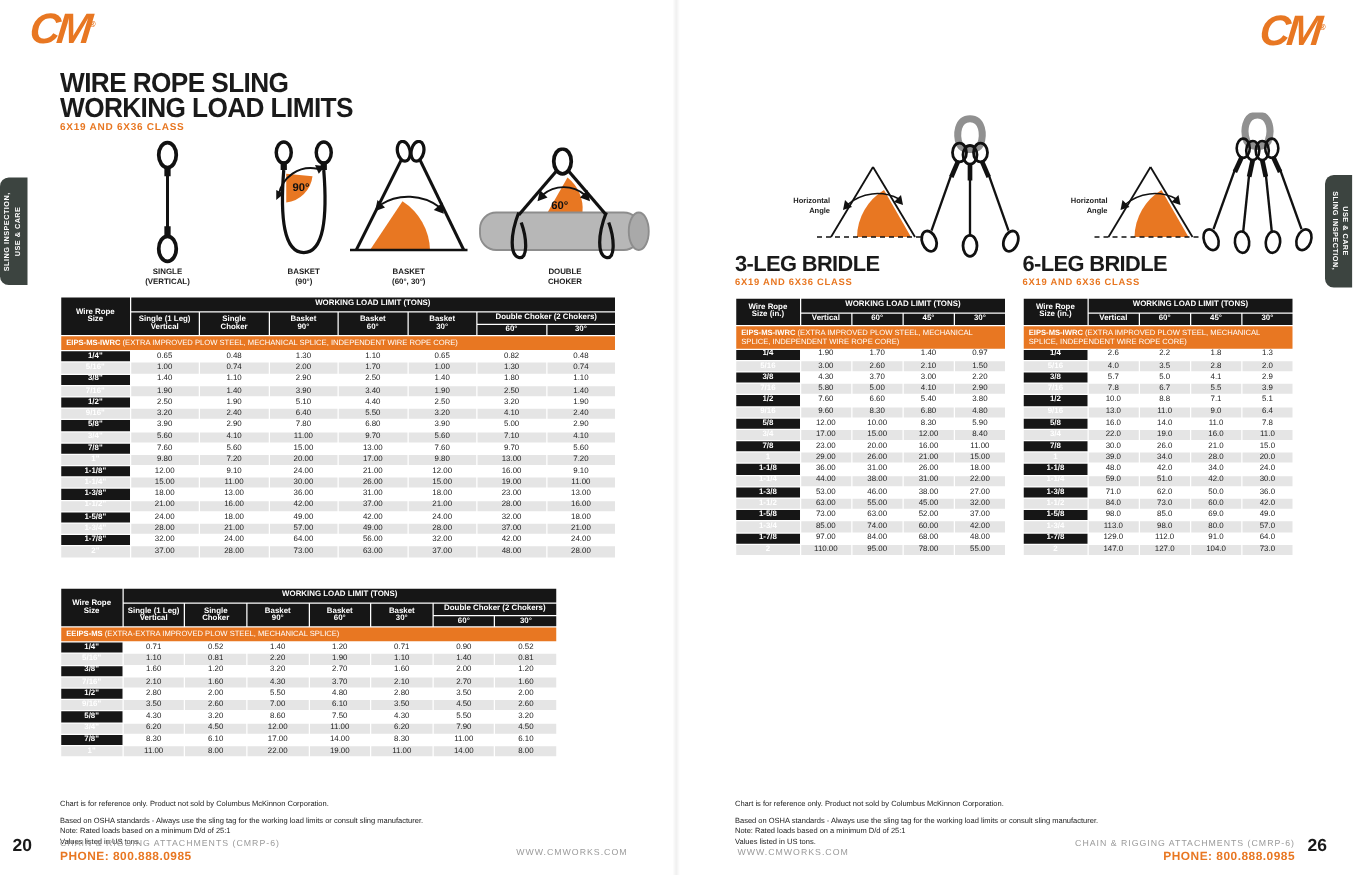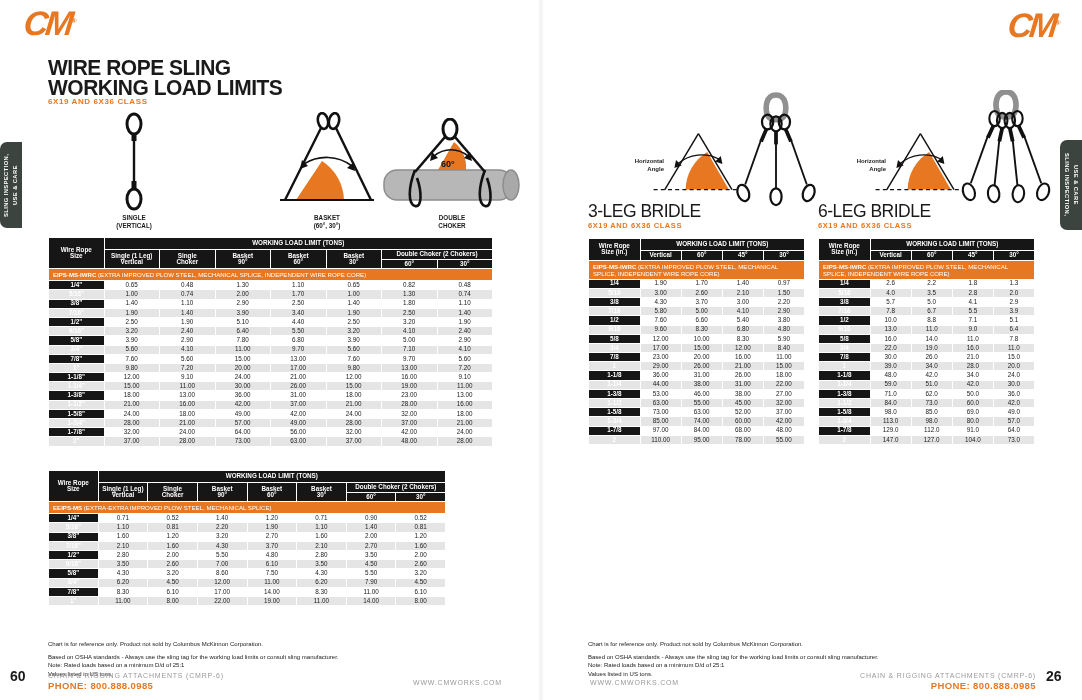--- a/index.html
+++ b/index.html
@@ -21,21 +21,21 @@
             white-space:pre-line;text-align:center;line-height:1.5;}
   .tab-left{left:0;top:142px;width:22px;height:86px;border-radius:0 7px 7px 0;
             writing-mode:vertical-rl;transform:rotate(180deg);}
   .tab-right{right:0;top:140px;width:22px;height:90px;border-radius:7px 0 0 7px;writing-mode:vertical-lr;}
 
   
   .main-title{position:absolute;left:48px;top:57px;font-weight:bold;font-size:21px;line-height:.92;
               letter-spacing:-.5px;transform:scaleY(1.05);transform-origin:top left;}
   .sub-orange{color:#E87722;font-weight:bold;font-size:8px;letter-spacing:.6px;}
   .main-sub{position:absolute;left:48px;top:97px;}
-  .leg-title{position:absolute;font-weight:normal;font-size:17.5px;letter-spacing:-.5px;line-height:1;}
+  .leg-title{position:absolute;font-weight:bold;font-size:17.5px;letter-spacing:-.5px;line-height:1;}
   .leg-sub{position:absolute;}
 
   
   .fig{position:absolute;text-align:center;}
   .fig-label{font-size:6.3px;font-weight:bold;white-space:pre-line;line-height:1.25;margin-top:2px;}
   .hz-label{position:absolute;font-size:6px;font-weight:bold;white-space:pre-line;text-align:right;line-height:1.3;color:#222;}
 
   
   table.wll{position:absolute;border-collapse:separate;border-spacing:1px;table-layout:fixed;
             font-size:6.3px;line-height:1.05;}
@@ -85,20 +85,36 @@
       <rect x="19.5" y="21" width="5" height="8" fill="#111"></rect>
       <line x1="22" y1="28" x2="22" y2="70" stroke="#111" stroke-width="2.4"></line>
       <rect x="19.5" y="69" width="5" height="8" fill="#111"></rect>
       <ellipse cx="22" cy="87" rx="7" ry="10" fill="none" stroke="#111" stroke-width="3"></ellipse>
     </svg>
     <div class="fig-label">SINGLE
 (VERTICAL)</div>
   </div>
 
 
+  <div class="fig" style="left:216px;top:112px;width:54px;">
+    <svg width="54" height="100" viewBox="0 0 54 100">
+      <path d="M13 27 L13 50 A24 24 0 0 0 34 29 Z" fill="#E87722"></path>
+      <ellipse cx="11" cy="10" rx="6" ry="8.5" fill="none" stroke="#111" stroke-width="2.8"></ellipse>
+      <ellipse cx="43" cy="10" rx="6" ry="8.5" fill="none" stroke="#111" stroke-width="2.8"></ellipse>
+      <rect x="8.5" y="17" width="5" height="7" fill="#111"></rect>
+      <rect x="40.5" y="17" width="5" height="7" fill="#111"></rect>
+      <path d="M11 24 C8 62 11 90 27 90 C43 90 46 62 43 24" fill="none" stroke="#111" stroke-width="2.6"></path>
+      <path d="M7 44 A26 26 0 0 1 38 23" fill="none" stroke="#111" stroke-width="1.6"></path>
+      <path d="M5 40 L5 48 L11 43 Z" fill="#111"></path>
+      <path d="M36 20 L44 21 L39 27 Z" fill="#111"></path>
+      <text x="18" y="41" font-size="9" font-weight="bold" fill="#111">90°</text>
+    </svg>
+    <div class="fig-label">BASKET
+(90°)</div>
+  </div>
 
   <div class="fig" style="left:278px;top:112px;width:98px;">
     <svg width="98" height="100" viewBox="0 0 98 100">
       <path d="M18 88 L66 88 A48 48 0 0 0 44 49 Z" fill="#E87722"></path>
       <ellipse cx="45" cy="9" rx="5" ry="8" fill="none" stroke="#111" stroke-width="2.6" transform="rotate(-12 45 9)"></ellipse>
       <ellipse cx="56" cy="9" rx="5" ry="8" fill="none" stroke="#111" stroke-width="2.6" transform="rotate(12 56 9)"></ellipse>
       <line x1="43" y1="16" x2="7" y2="88" stroke="#111" stroke-width="2.4"></line>
       <line x1="58" y1="16" x2="93" y2="88" stroke="#111" stroke-width="2.4"></line>
       <line x1="2" y1="88" x2="96" y2="88" stroke="#111" stroke-width="2"></line>
       <path d="M26 52 A42 42 0 0 1 74 54" fill="none" stroke="#111" stroke-width="1.6"></path>
@@ -492,21 +508,21 @@
       </tbody>
   </table>
 
   <div class="notes" style="left:48px;top:640px;">
     <p>Chart is for reference only. Product not sold by Columbus McKinnon Corporation.</p>
     <p class="tight">Based on OSHA standards - Always use the sling tag for the working load limits or consult sling manufacturer.</p>
     <p class="tight">Note: Rated loads based on a minimum D/d of 25:1</p>
     <p class="tight">Values listed in US tons.</p>
   </div>
 
-  <div class="pagenum" style="left:10px;top:668px;">60</div>
+  <div class="pagenum" style="left:10px;top:668px;">20</div>
   <div class="foot-gray" style="left:48px;top:672px;">CHAIN &amp; RIGGING ATTACHMENTS (CMRP-6)</div>
   <div class="foot-phone" style="left:48px;top:680px;">PHONE: 800.888.0985</div>
   <div class="foot-gray" style="left:413px;top:679px;">WWW.CMWORKS.COM</div>
 
   <div class="cm-logo logo-right"><span>CM</span><sup>®</sup></div>
 
   <div class="side-tab tab-right">SLING INSPECTION,
 USE &amp; CARE</div>
 
   <div class="hz-label" style="left:628px;top:158px;width:36px;">Horizontal

